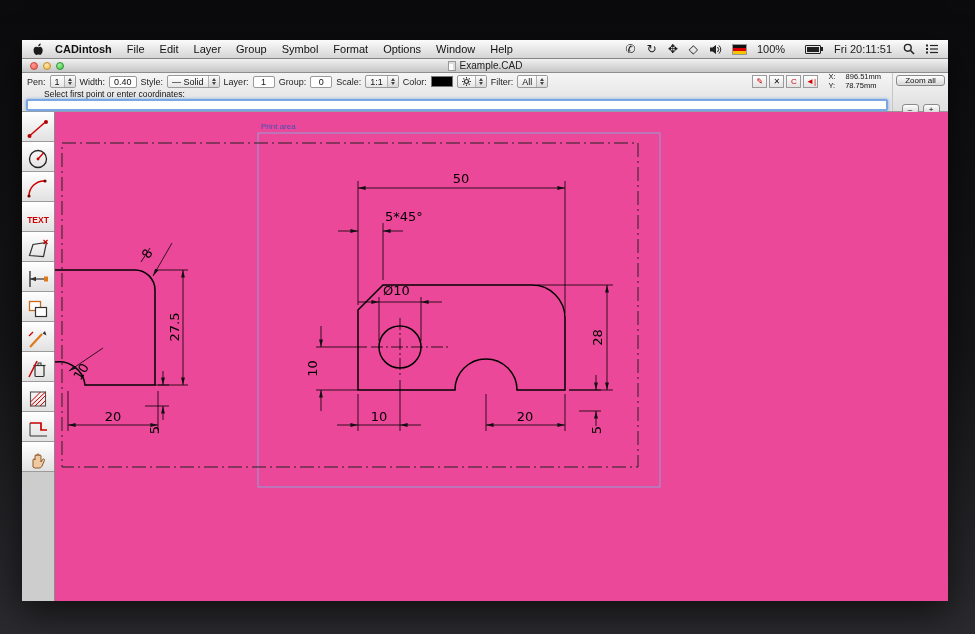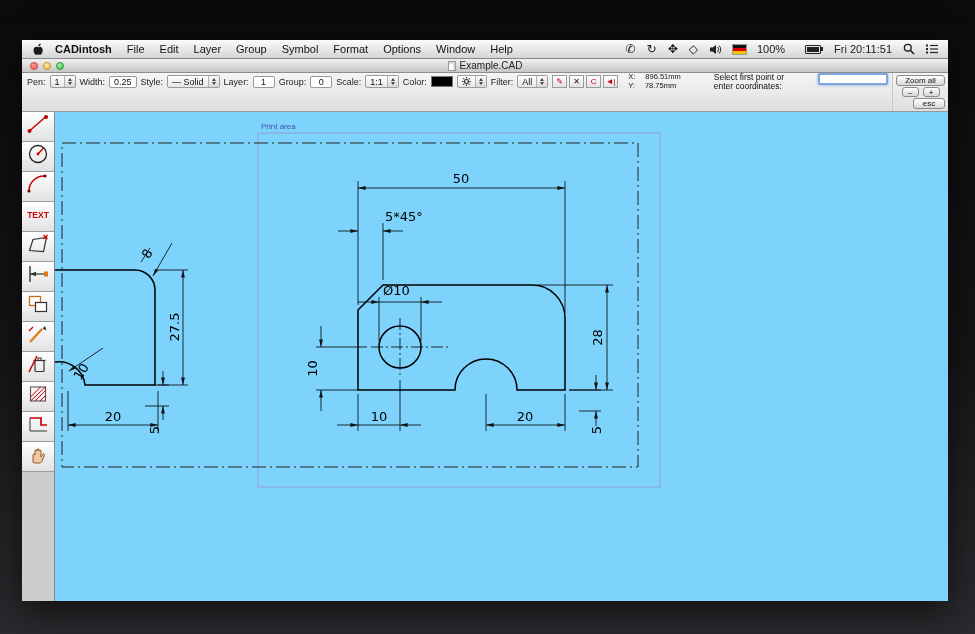--- a/index.html
+++ b/index.html
@@ -24,48 +24,48 @@
 .titlebar{height:14px;background:linear-gradient(#f1f1f1,#c6c6c6);border-bottom:1px solid #8d8d8d;display:flex;align-items:center;position:relative}
 .lights{position:absolute;left:8px;top:3px;display:flex;gap:5px}
 .lights b{width:8px;height:8px;border-radius:50%;display:block}
 .lred{background:radial-gradient(circle at 35% 30%,#ff9d97,#f25a51);border:.5px solid #c9423c}
 .lyel{background:radial-gradient(circle at 35% 30%,#ffe9a8,#f6b73e);border:.5px solid #c08f2e}
 .lgrn{background:radial-gradient(circle at 35% 30%,#a8f0a0,#35c43f);border:.5px solid #2a9633}
 .title{margin:12px auto;font-size:10px;color:#222;display:flex;align-items:center;gap:4px}
 .docicon{width:8px;height:10px;background:#fff;border:1px solid #999;box-shadow:inset -2px 2px 0 #dcdcdc}
 
 .topstrip{display:flex;height:39px;background:linear-gradient(#f5f5f5,#dedede);border-bottom:1px solid #989898}
-.topleft{flex:1;display:flex;flex-direction:row;min-width:0}
+.topleft{flex:1;display:flex;flex-direction:column;min-width:0}
 .ctlrow{height:17px;display:flex;align-items:center;gap:4px;padding:0 5px;font-size:9px;color:#111;white-space:nowrap}
 .lbl{color:#222}
 .fld{background:#fff;border:1px solid #9a9a9a;border-radius:2px;height:12px;display:inline-flex;align-items:center;padding:0 4px;font-size:9px;min-width:22px;justify-content:center}
 .dd{background:linear-gradient(#ffffff,#e6e6e6);border:1px solid #9a9a9a;border-radius:2px;height:13px;display:inline-flex;align-items:center;font-size:9px;padding-left:4px;gap:4px}
 .ddarr{width:11px;height:11px;display:flex;flex-direction:column;align-items:center;justify-content:center;gap:1px;background:linear-gradient(#fafafa,#d8d8d8);border-left:1px solid #b3b3b3}
 .ddarr i{width:0;height:0;border-left:2.5px solid transparent;border-right:2.5px solid transparent;display:block}
 .ddarr .up{border-bottom:3px solid #444}
 .ddarr .dn{border-top:3px solid #444}
 .swatch{width:22px;height:11px;background:#000;border:1px solid #777}
 .mini{width:15px;height:13px;border:1px solid #9a9a9a;background:linear-gradient(#fff,#e2e2e2);display:inline-flex;align-items:center;justify-content:center;font-size:8px;line-height:8px}
 .iconred{color:#c00}
 .icongrp{display:flex;gap:2px;margin-left:auto}
 .coords{display:flex;flex-direction:column;font-size:7.5px;line-height:8.5px;margin:0 6px;color:#111}
 .coords div{display:flex;gap:10px}
 .promptrow{height:9px;font-size:8.5px;padding:0 22px;color:#111;line-height:9px}
 .inputrow{height:13px;padding:0 4px}
 .cmdinput{width:100%;height:12px;border:2px solid #7aa7e2;border-radius:2px;box-shadow:0 0 3px #7aa7e2;font-size:9px;padding:0 3px;outline:none;background:#fff;display:block}
-.topright{width:56px;display:flex;flex-direction:column;align-items:center;padding:2px 3px;gap:1px;border-left:1px solid #c6c6c6}
+.topright{width:56px;display:flex;flex-direction:column;align-items:center;padding:2px 3px;gap:18px;border-left:1px solid #c6c6c6}
 .zbtn{width:100%;height:11px;background:linear-gradient(#fefefe,#d7d7d7);border:1px solid #8a8a8a;border-radius:3px;font-size:8px;display:flex;align-items:center;justify-content:center;color:#111}
 .zrow{display:flex;gap:4px;width:100%;justify-content:center}
 .zmini{width:17px;height:10px;background:linear-gradient(#fefefe,#d7d7d7);border:1px solid #8a8a8a;border-radius:3px;font-size:8px;display:flex;align-items:center;justify-content:center}
 .escb{width:32px;height:11px;align-self:flex-end}
 
 .main{display:flex;height:489px}
 .palette{width:33px;background:#cdcdcd;border-right:1px solid #8a8a8a;display:flex;flex-direction:column}
-.tool{width:32px;height:30px;background:linear-gradient(#ffffff,#e1e1e1);border-bottom:1px solid #9b9b9b;display:flex;align-items:flex-start;justify-content:center}
-.canvas{flex:1;background:#7dd3fc;position:relative;overflow:hidden}
+.tool{width:32px;height:30px;background:linear-gradient(#ffffff,#e1e1e1);border-bottom:1px solid #9b9b9b;display:flex;align-items:flex-end;justify-content:center}
+.canvas{flex:1;background:#ec4899;position:relative;overflow:hidden}
 .canvas svg{display:block}
 .rightpanel{width:97px;background:#fff;border-left:1px solid #8a8a8a;display:flex;flex-direction:column}
 .phead{height:12px;background:linear-gradient(#fafafa,#d6d6d6);border-bottom:1px solid #a6a6a6;font-size:8.5px;display:flex;align-items:center;justify-content:center;color:#222}
 .symhead{border-top:1px solid #a6a6a6}
 .stripes{height:236px;background:repeating-linear-gradient(180deg,#ffffff 0 11px,#e9f0fa 11px 22px)}
 .symbody{flex:1;background:#fff}
 </style>
 </head>
 <body>
 
@@ -155,21 +155,21 @@
       <div class="ctlrow">
         <span class="lbl">Pen:</span>
         <span class="dd">
             <span>1</span>
             <span class="ddarr">
               <i class="up"></i>
               <i class="dn"></i>
             </span>
           </span>
         <span class="lbl">Width:</span>
-        <span class="fld">0.25</span>
+        <span class="fld">0.40</span>
         <span class="lbl">Style:</span>
         <span class="dd">
             <span>— Solid</span>
             <span class="ddarr">
               <i class="up"></i>
               <i class="dn"></i>
             </span>
           </span>
         <span class="lbl">Layer:</span>
         <span class="fld">1</span>

